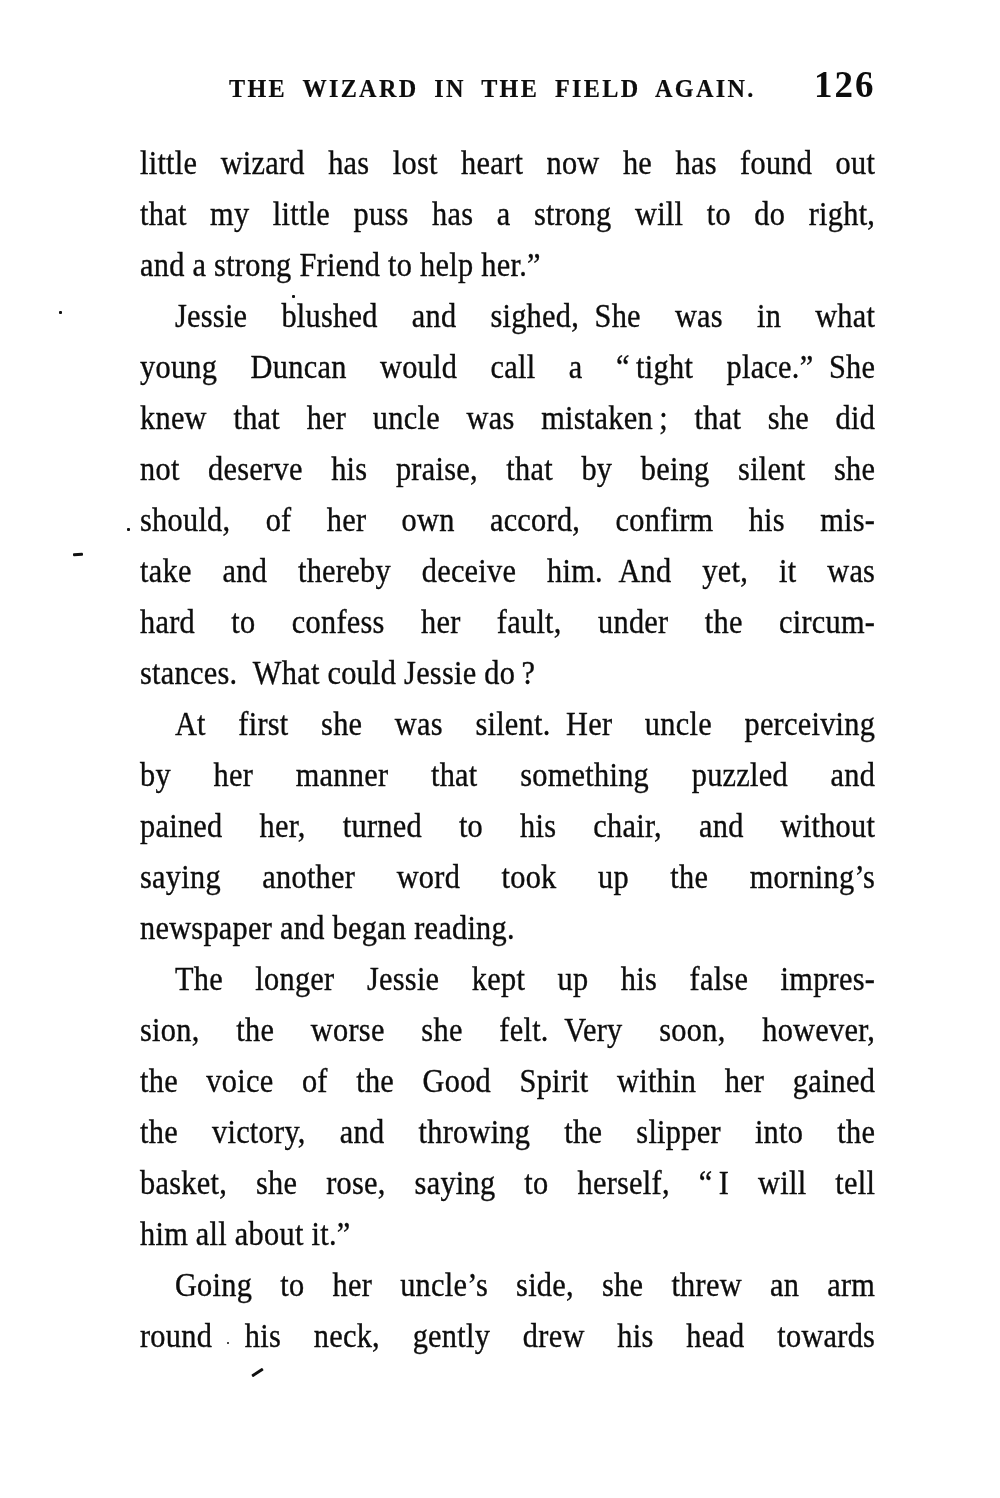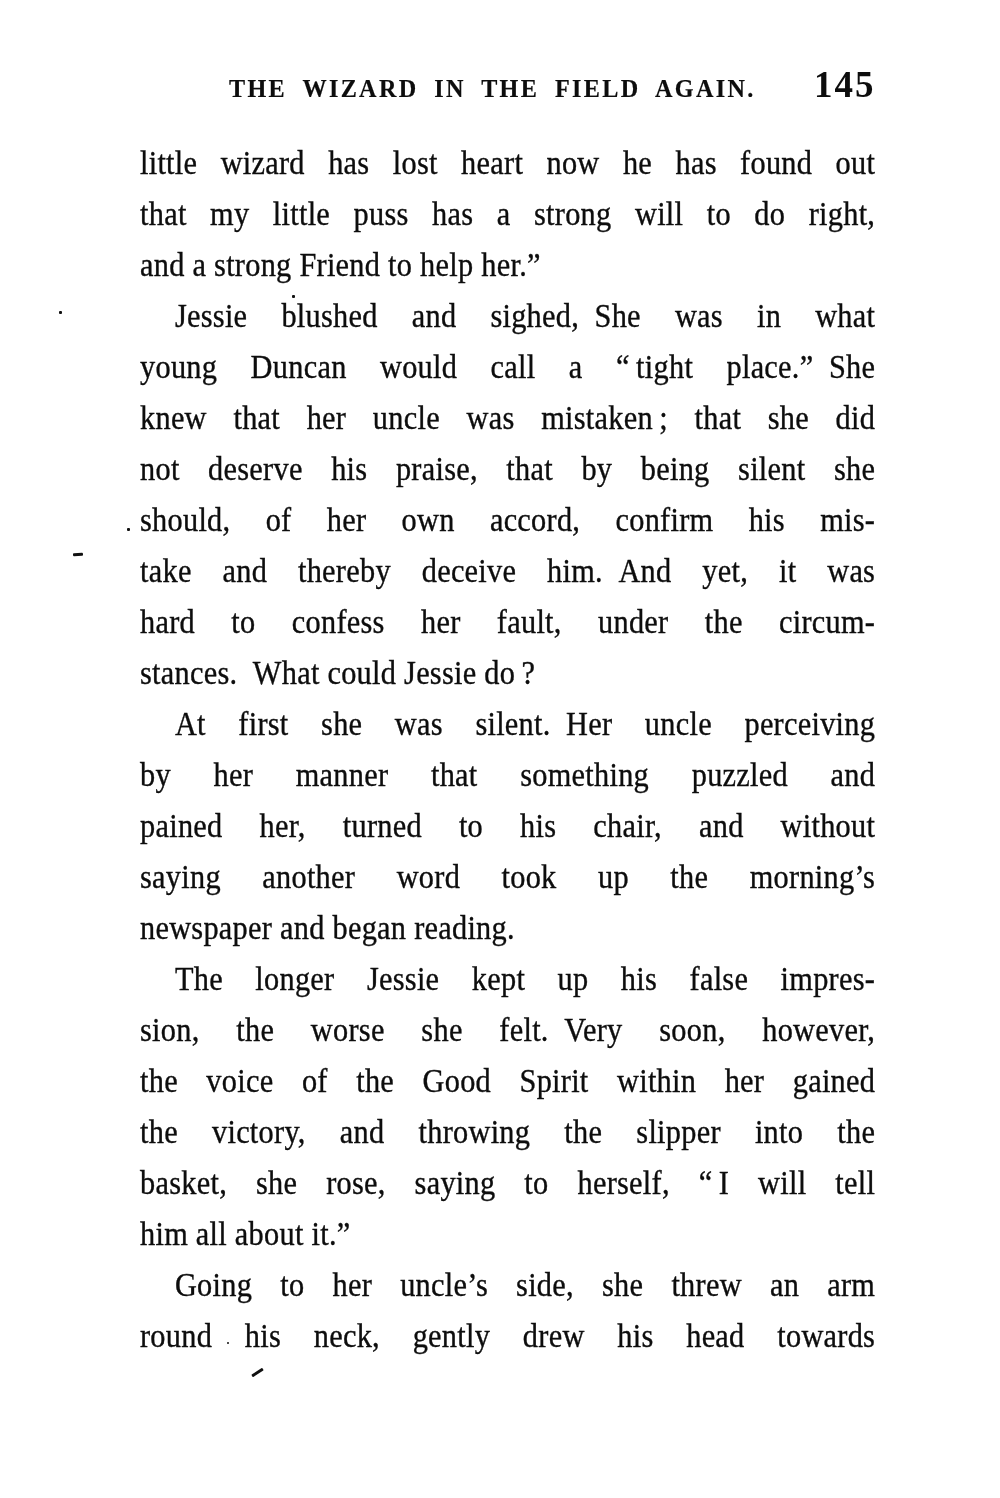--- a/index.html
+++ b/index.html
@@ -73,21 +73,21 @@
   .speck.dot3 { left: 292px; top: 295px;  width: 3px;  height: 3px; }
   .speck.dot4 { left: 227px; top: 1342px; width: 2px;  height: 2px; }
   .speck.tick { left: 251px; top: 1371px; width: 13px; height: 3px; transform: rotate(-33deg); }
 </style>
 </head>
 <body>
 
 <div class="sheet">
 
   <div class="running-title">THE WIZARD IN THE FIELD AGAIN.</div>
-  <div class="page-number">145</div>
+  <div class="page-number">126</div>
 
   <div class="body-text">
     <div class="ln j">little wizard has lost heart now he has found out</div>
     <div class="ln j">that my little puss has a strong will to do right,</div>
     <div class="ln">and a strong Friend to help her.”</div>
     <div class="ln j ind">Jessie blushed and sighed, She was in what</div>
     <div class="ln j">young Duncan would call a “ tight place.” She</div>
     <div class="ln j">knew that her uncle was mistaken ; that she did</div>
     <div class="ln j">not deserve his praise, that by being silent she</div>
     <div class="ln j">should, of her own accord, confirm his mis-</div>

